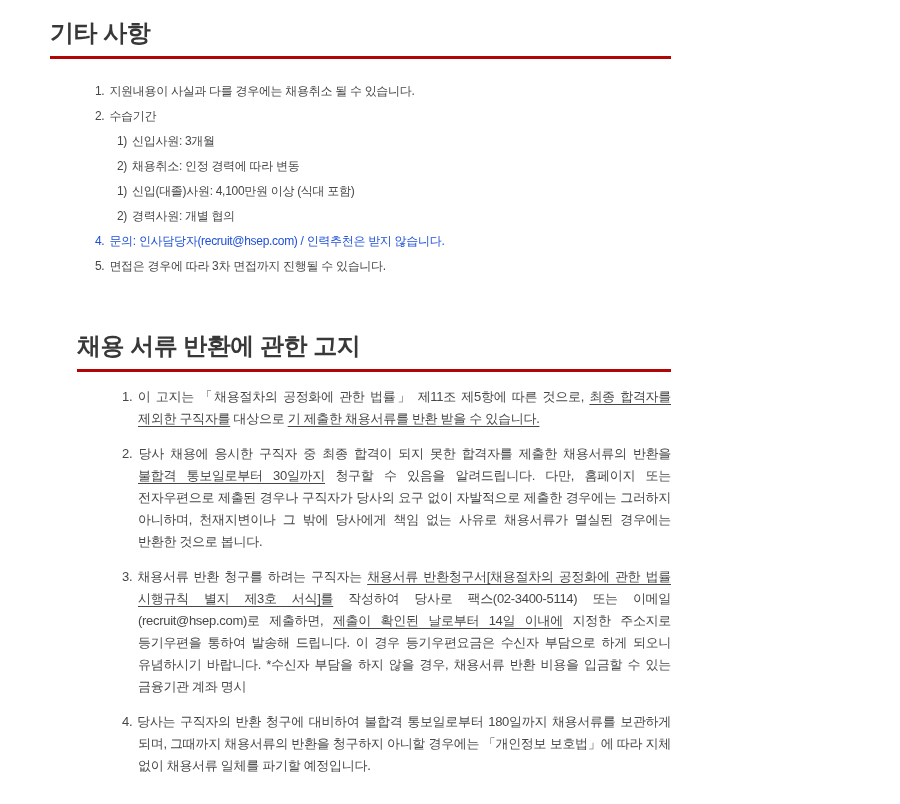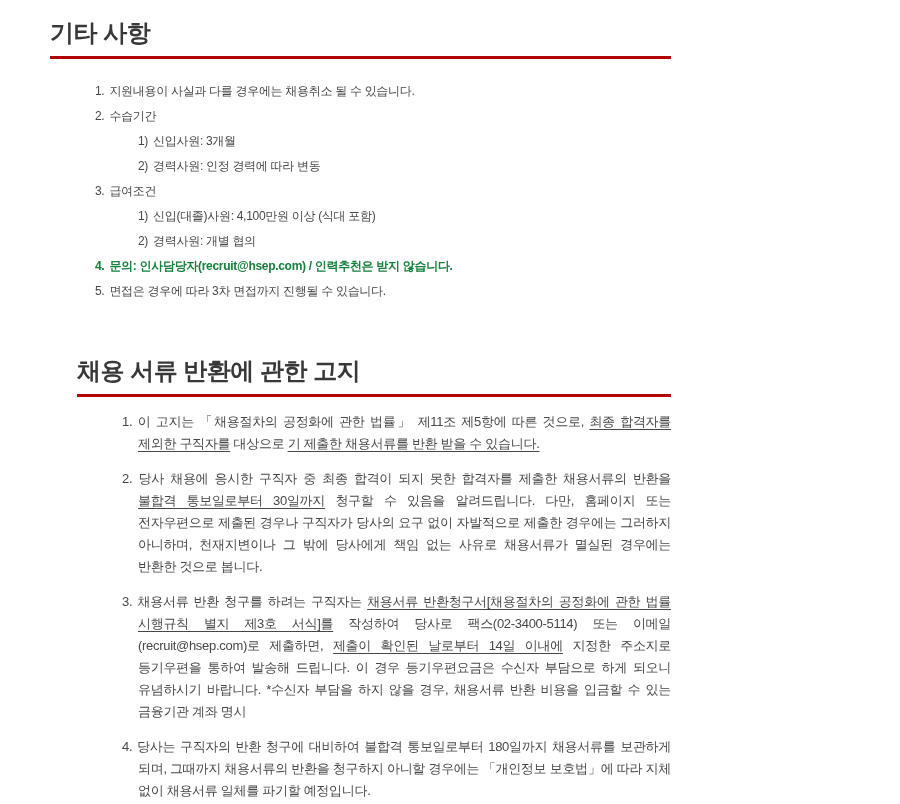--- a/index.html
+++ b/index.html
@@ -27,22 +27,22 @@
     background: #b20505;
   }
   
   .list { margin: 20px 0 0 45px; }
   .li {
     font-size: 12px;
     line-height: 25px;
     color: #474747;
     letter-spacing: -0.3px;
   }
-  .li.sub { margin-left: 43px; }
-  .li.bold { font-weight: 700; color: #15803d; }
+  .li.sub { margin-left: 22px; }
+  .li.bold { font-weight: 400; color: #1d4ed8; }
   .li .num { margin-right: 5px; }
   
   .section-2 { margin-top: 52px; margin-left: 27px; }
   .paras { margin: 14px 0 0 45px; }
   .para {
     font-size: 13px;
     line-height: 22px;
     color: #474747;
     letter-spacing: -0.3px;
     padding-left: 16px;
@@ -61,22 +61,21 @@
 
 <div class="page">
 
   <section class="section-1">
     <h1 class="section-title">기타 사항</h1>
     <div class="rule"></div>
     <div class="list">
         <div class="li"><span class="num">1.</span><span>지원내용이 사실과 다를 경우에는 채용취소 될 수 있습니다.</span></div>
         <div class="li"><span class="num">2.</span><span>수습기간</span></div>
         <div class="li sub"><span class="num">1)</span><span>신입사원: 3개월</span></div>
-        <div class="li sub"><span class="num">2)</span><span>경력사원: 인정 경력에 따라 변동</span></div>
-        <div class="li"><span class="num">3.</span><span>급여조건</span></div>
+        <div class="li sub"><span class="num">2)</span><span>채용취소: 인정 경력에 따라 변동</span></div>
         <div class="li sub"><span class="num">1)</span><span>신입(대졸)사원: 4,100만원 이상 (식대 포함)</span></div>
         <div class="li sub"><span class="num">2)</span><span>경력사원: 개별 협의</span></div>
         <div class="li bold"><span class="num">4.</span><span>문의: 인사담당자(recruit@hsep.com) / 인력추천은 받지 않습니다.</span></div>
         <div class="li"><span class="num">5.</span><span>면접은 경우에 따라 3차 면접까지 진행될 수 있습니다.</span></div>
       </div>
   </section>
 
   <section class="section-2">
     <h1 class="section-title">채용 서류 반환에 관한 고지</h1>
     <div class="rule"></div>

